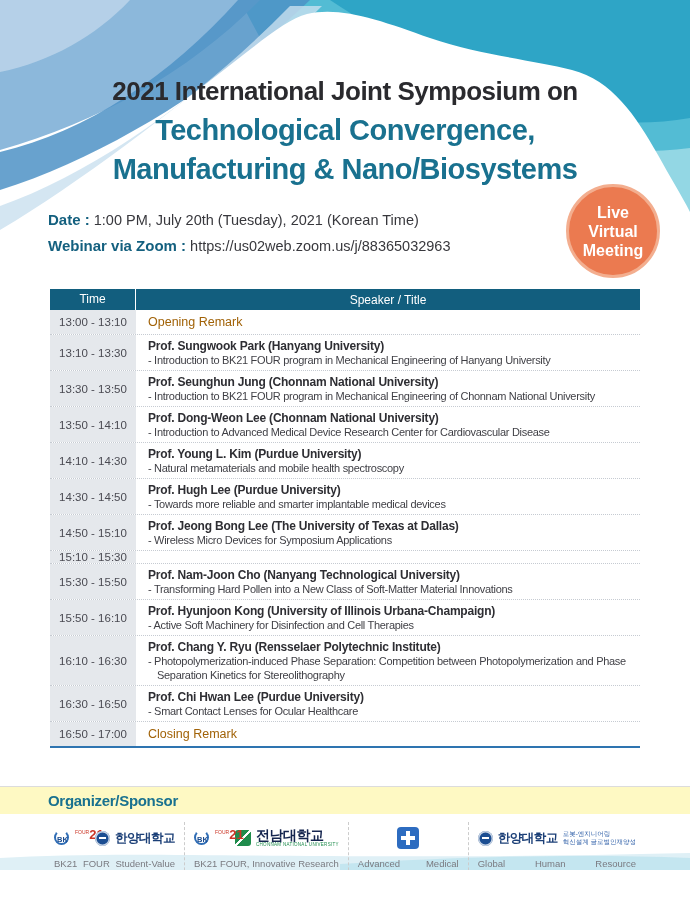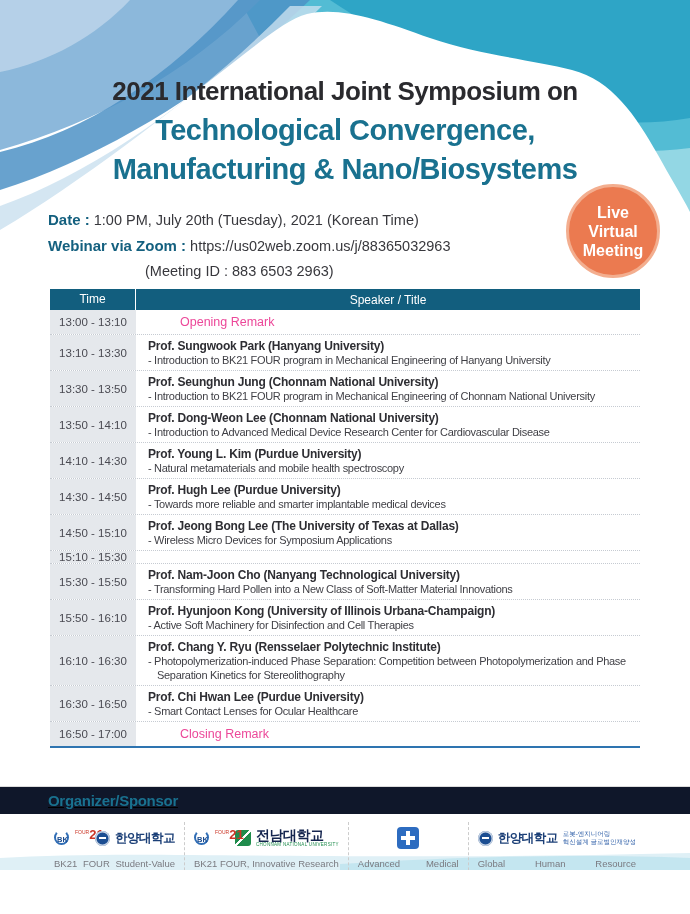--- a/index.html
+++ b/index.html
@@ -27,27 +27,27 @@
          border-bottom:2px solid #2e74b0;}
   .shead{display:flex;background:#125e7e;color:#fff;height:21px;font-size:12px;align-items:center;}
   .shead .hcell-time{width:86px;text-align:center;border-right:1.5px solid #fff;box-sizing:border-box;height:21px;line-height:21px;}
   .shead .hcell-main{flex:1;text-align:center;}
   .srow{display:flex;align-items:stretch;}
   .srow + .srow{border-top:1px dotted #c6cbd2;}
   .tcell{width:86px;background:#e5e8ec;color:#4a4a52;font-size:11.5px;
          display:flex;align-items:center;justify-content:center;flex-shrink:0;}
   .ccell{flex:1;padding:3.5px 2px 3.5px 12px;display:flex;flex-direction:column;justify-content:center;}
   .srow.remark .ccell{padding-top:5px;padding-bottom:5px;}
-  .remark-text{color:#ec4899;font-size:12.5px;line-height:14px;margin-left:32px;}
+  .remark-text{color:#a16207;font-size:12.5px;line-height:14px;}
   .speaker{color:#2e2e33;font-weight:bold;font-size:12px;line-height:14px;letter-spacing:-0.2px;}
   .talk-title{color:#3f3f45;font-size:11px;line-height:14px;letter-spacing:-0.3px;
               padding-left:9px;text-indent:-9px;}
   
-  .org-band{position:absolute;top:786px;left:0;width:690px;height:27px;background:#0f172a;
-            border-top:1px solid #dcdcdc;z-index:3;text-decoration:underline;}
+  .org-band{position:absolute;top:786px;left:0;width:690px;height:27px;background:#fef9c3;
+            border-top:1px solid #dcdcdc;z-index:3;}
   .org-heading{margin-left:48px;line-height:27px;font-size:15px;font-weight:bold;color:#19718f;letter-spacing:-0.3px;}
   
   .sponsors{position:absolute;top:822px;left:45px;width:600px;display:flex;z-index:3;}
   .sp-col{flex:1;padding:0 9px;box-sizing:border-box;}
   .sp-col + .sp-col{border-left:1px dashed #cccccc;}
   .logo-row{height:32px;display:flex;align-items:center;justify-content:center;gap:5px;margin-bottom:4px;}
   .sp-desc{font-size:9.5px;color:#7a7a80;line-height:12.5px;text-align:justify;}
   
   .bk21{position:relative;width:36px;height:18px;flex-shrink:0;}
   .bk-ring{position:absolute;left:0;top:1px;width:15px;height:15px;border-radius:50%;
@@ -106,21 +106,20 @@
 
   <div class="info">
     <div class="info-row">
       <span class="ilabel">Date :</span>
       <span>1:00 PM, July 20th (Tuesday), 2021 (Korean Time)</span>
     </div>
     <div class="info-row">
       <span class="ilabel">Webinar via Zoom :</span>
       <span>https://us02web.zoom.us/j/88365032963</span>
     </div>
-    <div class="info-row meeting-id">(Meeting ID : 883 6503 2963)</div>
   </div>
 
   <div class="badge">
     <span>Live</span>
     <span>Virtual</span>
     <span>Meeting</span>
   </div>
 
   <div class="sched">
     <div class="shead">

